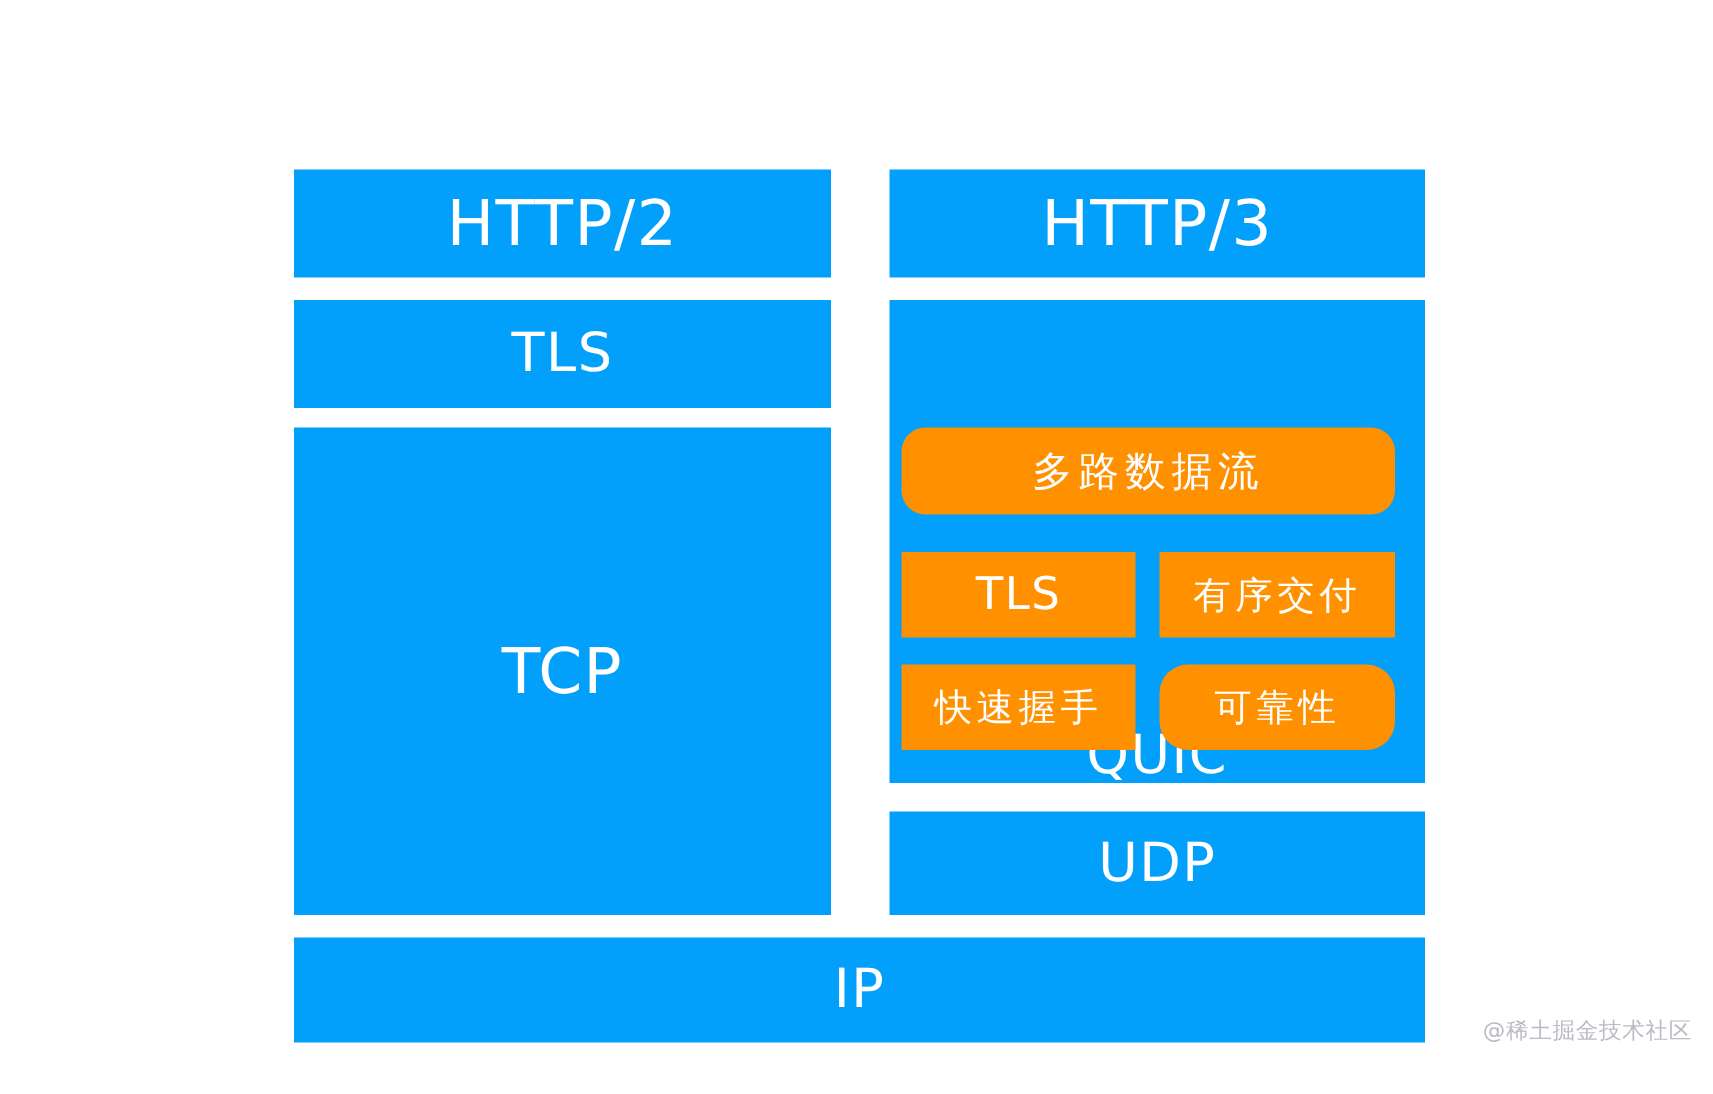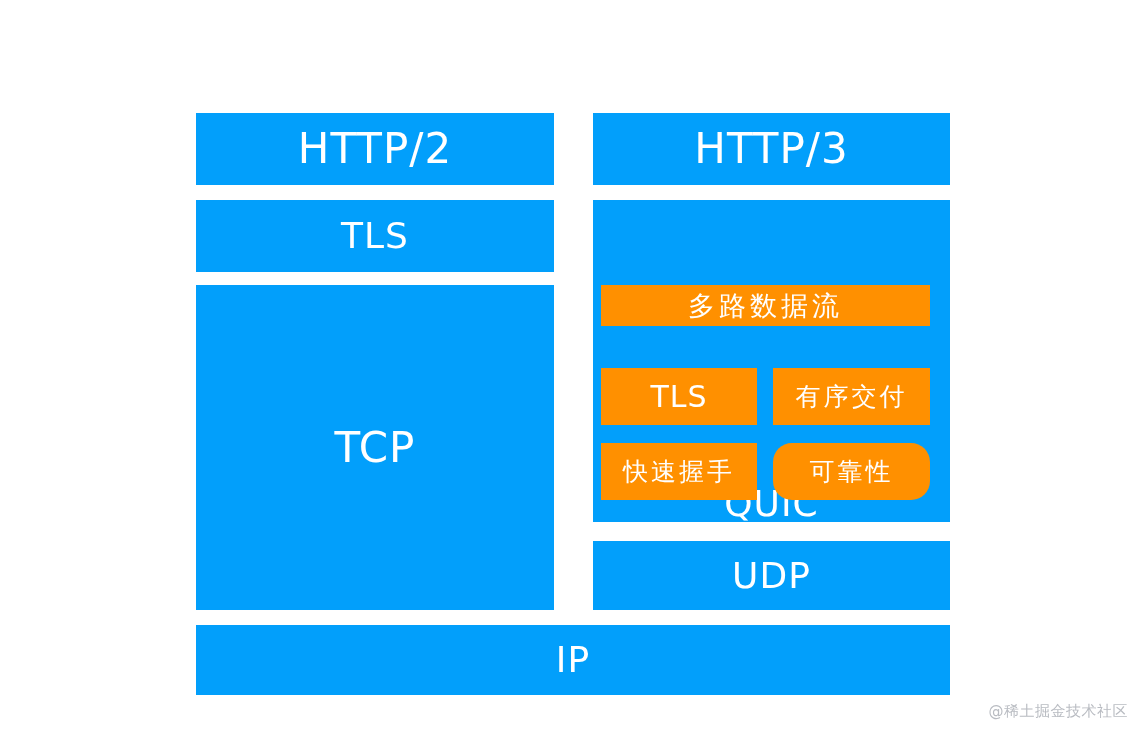--- a/index.html
+++ b/index.html
@@ -37,30 +37,30 @@
   #tls-l { left:196px; top:200px;  width:358px; height:72px; }
   #tcp   { left:196px; top:285px;  width:358px; height:325px;justify-content:center; }
 
   #http3 { left:593px; top:113px;  width:357px; height:72px; }
   #quic  { left:593px; top:200px;  width:357px; height:322px; }
   #udp   { left:593px; top:541px;  width:357px; height:69px; }
 
   #ip    { left:196px; top:625px;  width:754px; height:70px; }
 
   
-  #o-mux   { left:601px; top:285px; width:329px; height:41px; }
+  #o-mux   { left:601px; top:285px; width:329px; height:58px;border-radius:16px; }
   #o-tls   { left:601px; top:368px; width:156px; height:57px; }
   #o-order { left:773px; top:368px; width:157px; height:57px; }
   #o-hand  { left:601px; top:443px; width:156px; height:57px; }
   #o-rely  { left:773px; top:443px; width:157px; height:57px;border-radius:19px; }
 
   
   #watermark {
     position:absolute;
-    right:14px; bottom:8px;
+    right:14px; bottom:32px;
     display:flex; align-items:center; gap:7px;
     color:#b9bcc2;
     font-size:15px;
     letter-spacing:0.5px;
     white-space:nowrap;
   }
 </style>
 </head>
 <body>
 

